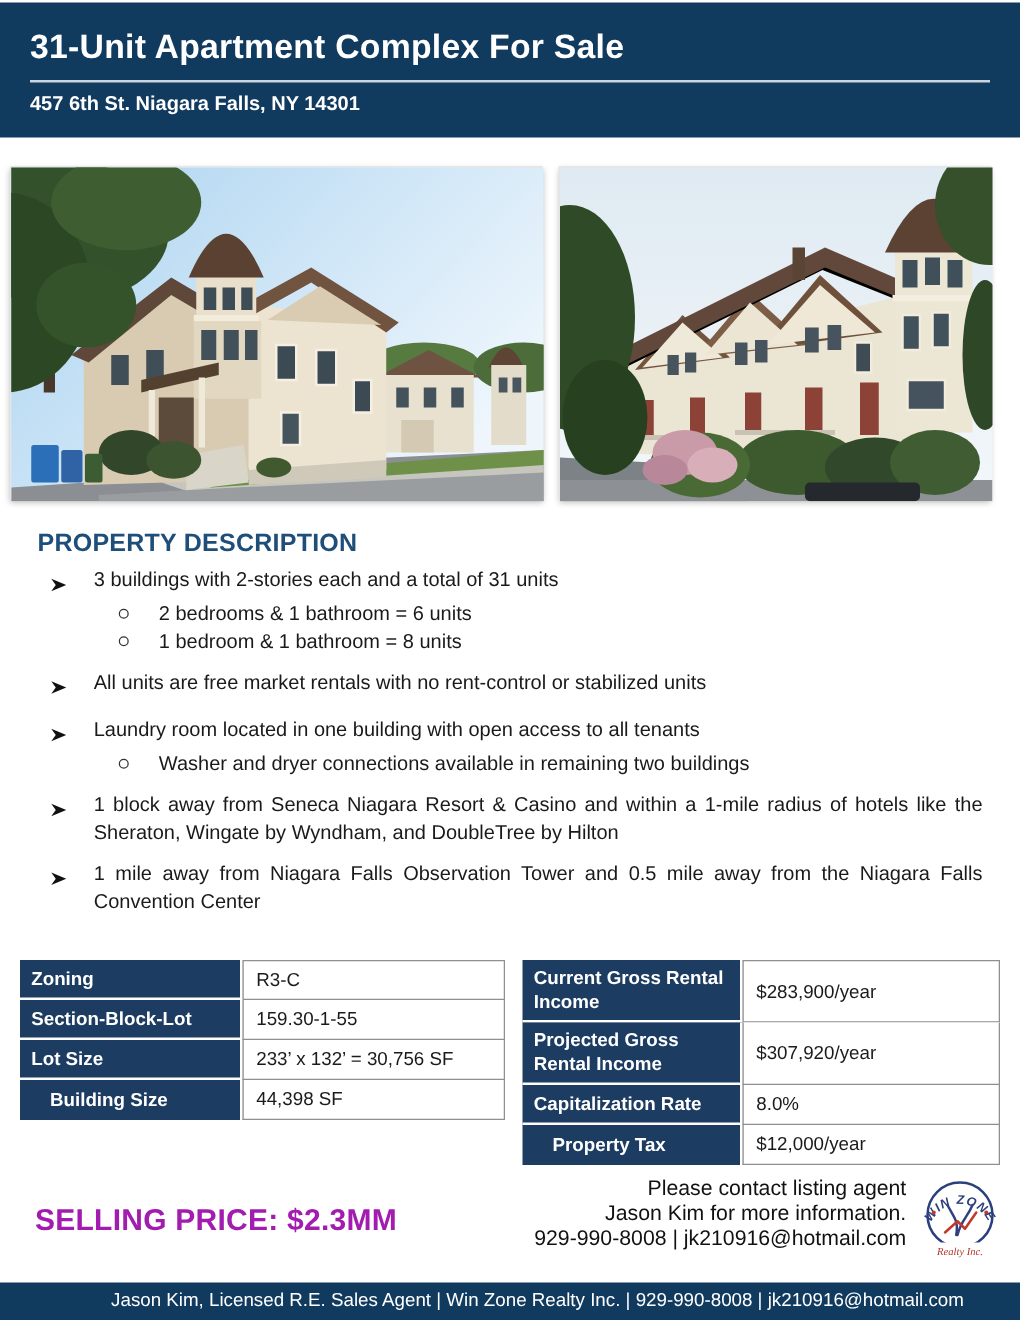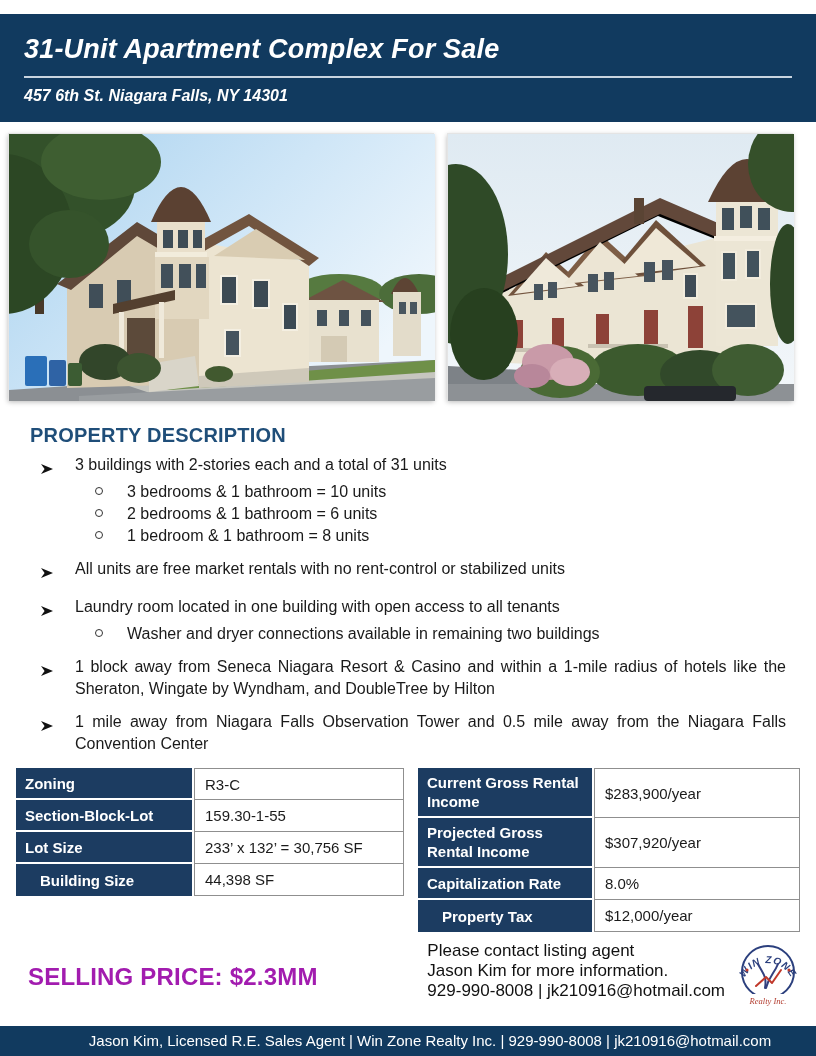--- a/index.html
+++ b/index.html
@@ -1,21 +1,21 @@
 <!DOCTYPE html>
 <html><head>
 <meta charset="utf-8">
 <style>
   * { margin:0; padding:0; box-sizing:border-box; }
   html,body { background:#fff; }
   body { font-family:"Liberation Sans", sans-serif; }
   .page { position:relative; width:816px; height:1056px; background:#ffffff; overflow:hidden; }
 
   
-  .header { position:absolute; left:0; top:14px; width:816px; height:108px; background:#113A5F; color:#fff;font-style:italic; }
+  .header { position:absolute; left:0; top:2px; width:816px; height:108px; background:#113A5F; color:#fff; }
   .header-title { position:absolute; left:24px; top:20px; font-size:27px; font-weight:bold; letter-spacing:.2px; }
   .header-rule { position:absolute; left:24px; right:24px; top:62px; height:0; border-top:2px solid #c9d4df; }
   .header-address { position:absolute; left:24px; top:73px; font-size:16px; font-weight:bold; }
 
   
   .photo { position:absolute; top:133px; background:#dfeaf2; border:1px solid #e4e4e4; box-shadow:0 2px 5px rgba(0,0,0,.28); }
   .photo svg { display:block; }
   .photo-left { left:8px; width:426px; height:267px; }
   .photo-right { left:447px; width:346px; height:267px; }
 
@@ -42,21 +42,21 @@
   .left-table { left:16px; top:768px; width:388px; }
   .left-table td { height:32px; }
   .left-table .c1 { width:178px; }
   .right-table { left:418px; top:768px; width:382px; }
   .right-table .c1 { width:176px; }
   .right-table tr.tall td { height:50px; }
   .right-table tr.short td { height:32px; }
 
   
   .selling-price { position:absolute; left:28px; top:963px; font-size:24px; font-weight:bold; color:#a21caf; letter-spacing:.2px; }
-  .contact { position:absolute; right:91px; top:941px; text-align:left; font-size:17px; line-height:20px; color:#111; }
+  .contact { position:absolute; right:91px; top:941px; text-align:right; font-size:17px; line-height:20px; color:#111; }
   .logo { position:absolute; left:736px; top:936px; width:64px; height:76px; }
 
   .footer { position:absolute; left:0; top:1026px; width:816px; height:30px; background:#113A5F; color:#fff;
             font-size:15px; line-height:30px; text-align:center;padding-left:44px; }
 </style>
 </head>
 <body>
 
 <div class="page">
 
@@ -221,26 +221,20 @@
   <section class="desc">
     <h2>PROPERTY DESCRIPTION</h2>
     <div class="bullets">
 
       <div class="b-group">
         <div class="b1">
           <span class="marker"><svg width="14" height="12" viewBox="0 0 14 12">
                 <path d="M1 1 L13 6 L1 11 L4.6 6 Z" fill="#111"></path>
               </svg></span>
           <div class="b1text">3 buildings with 2-stories each and a total of 31 units</div>
-        </div>
-        <div class="b2">
-          <span class="marker">
-              <i class="circ"></i>
-            </span>
-          <div class="b2text">3 bedrooms &amp; 1 bathroom = 10 units</div>
         </div>
         <div class="b2">
           <span class="marker">
               <i class="circ"></i>
             </span>
           <div class="b2text">2 bedrooms &amp; 1 bathroom = 6 units</div>
         </div>
         <div class="b2">
           <span class="marker">
               <i class="circ"></i>

